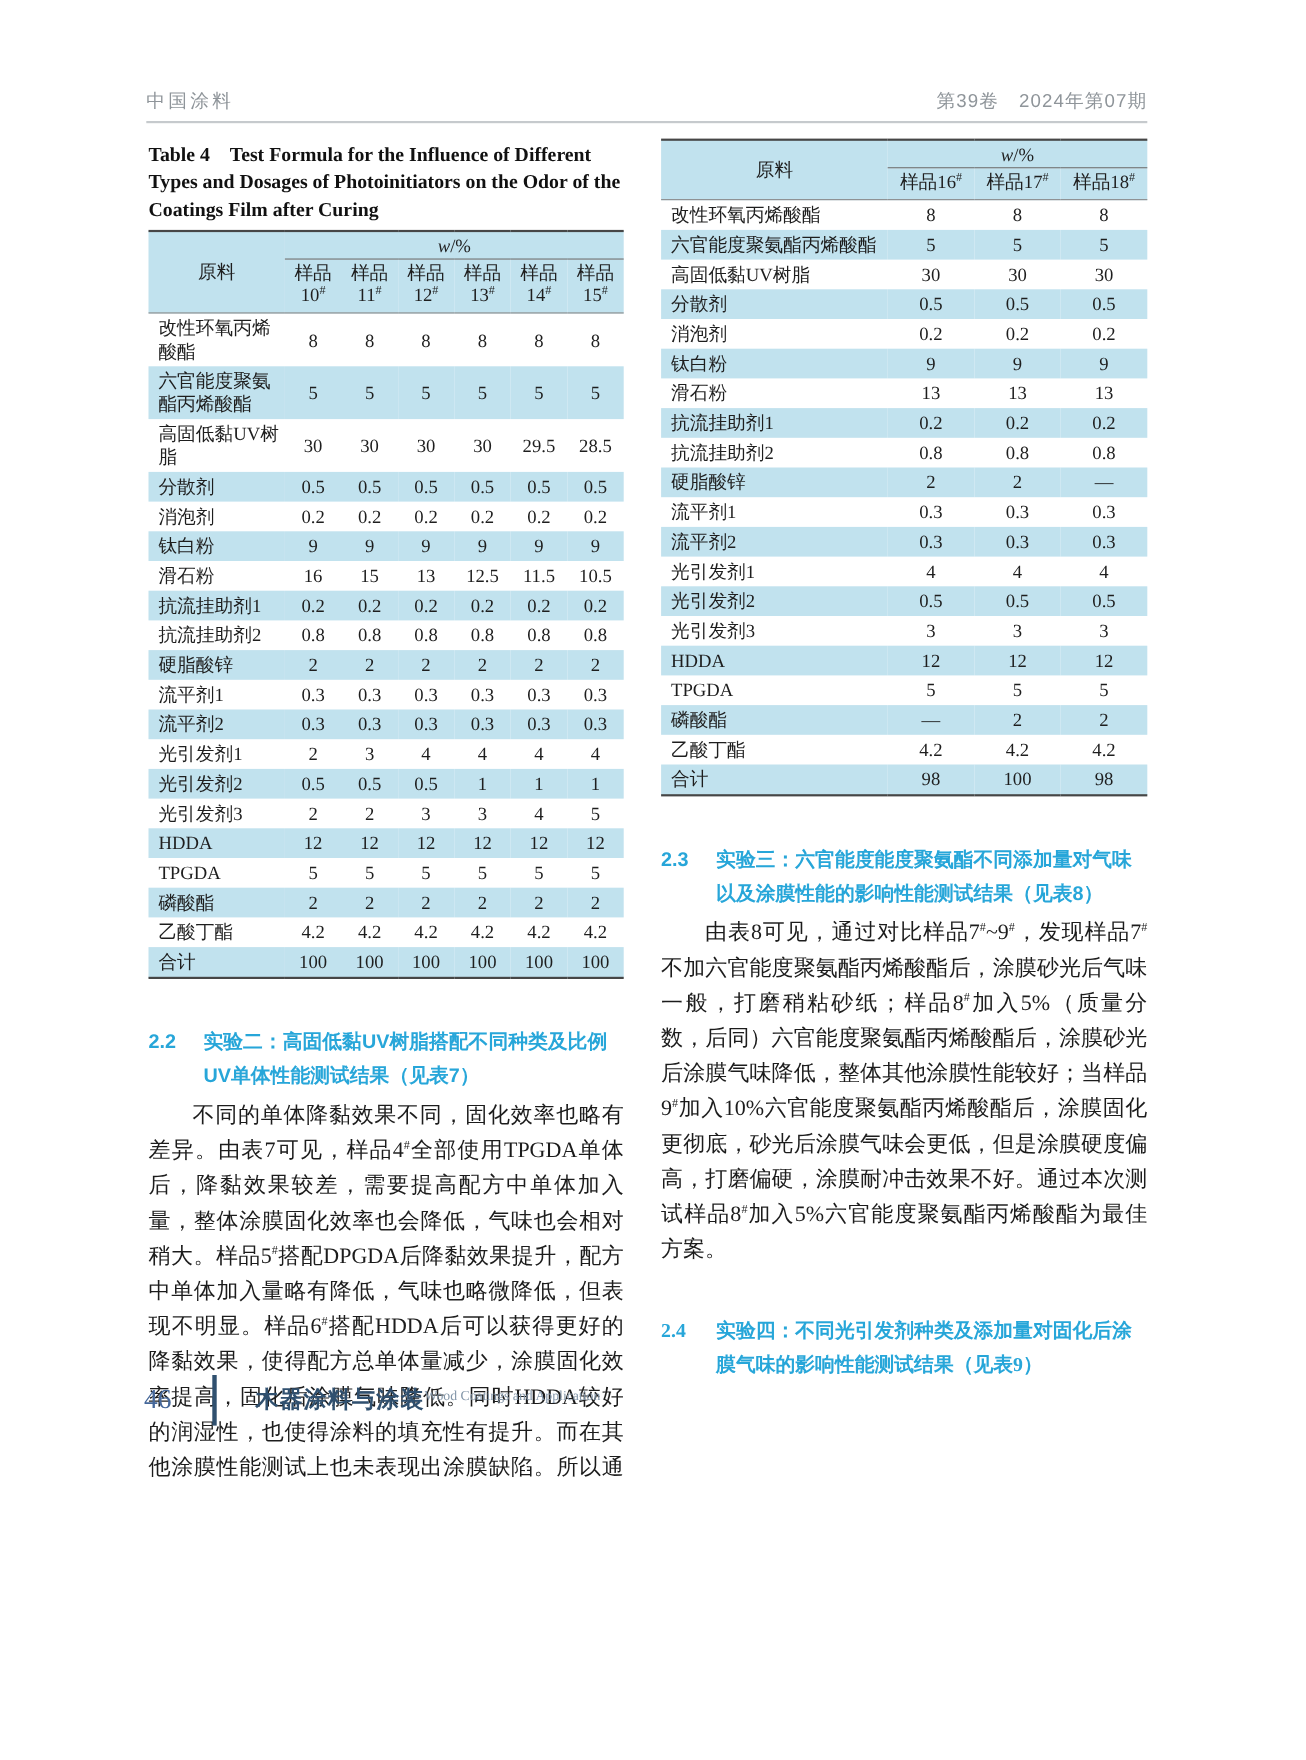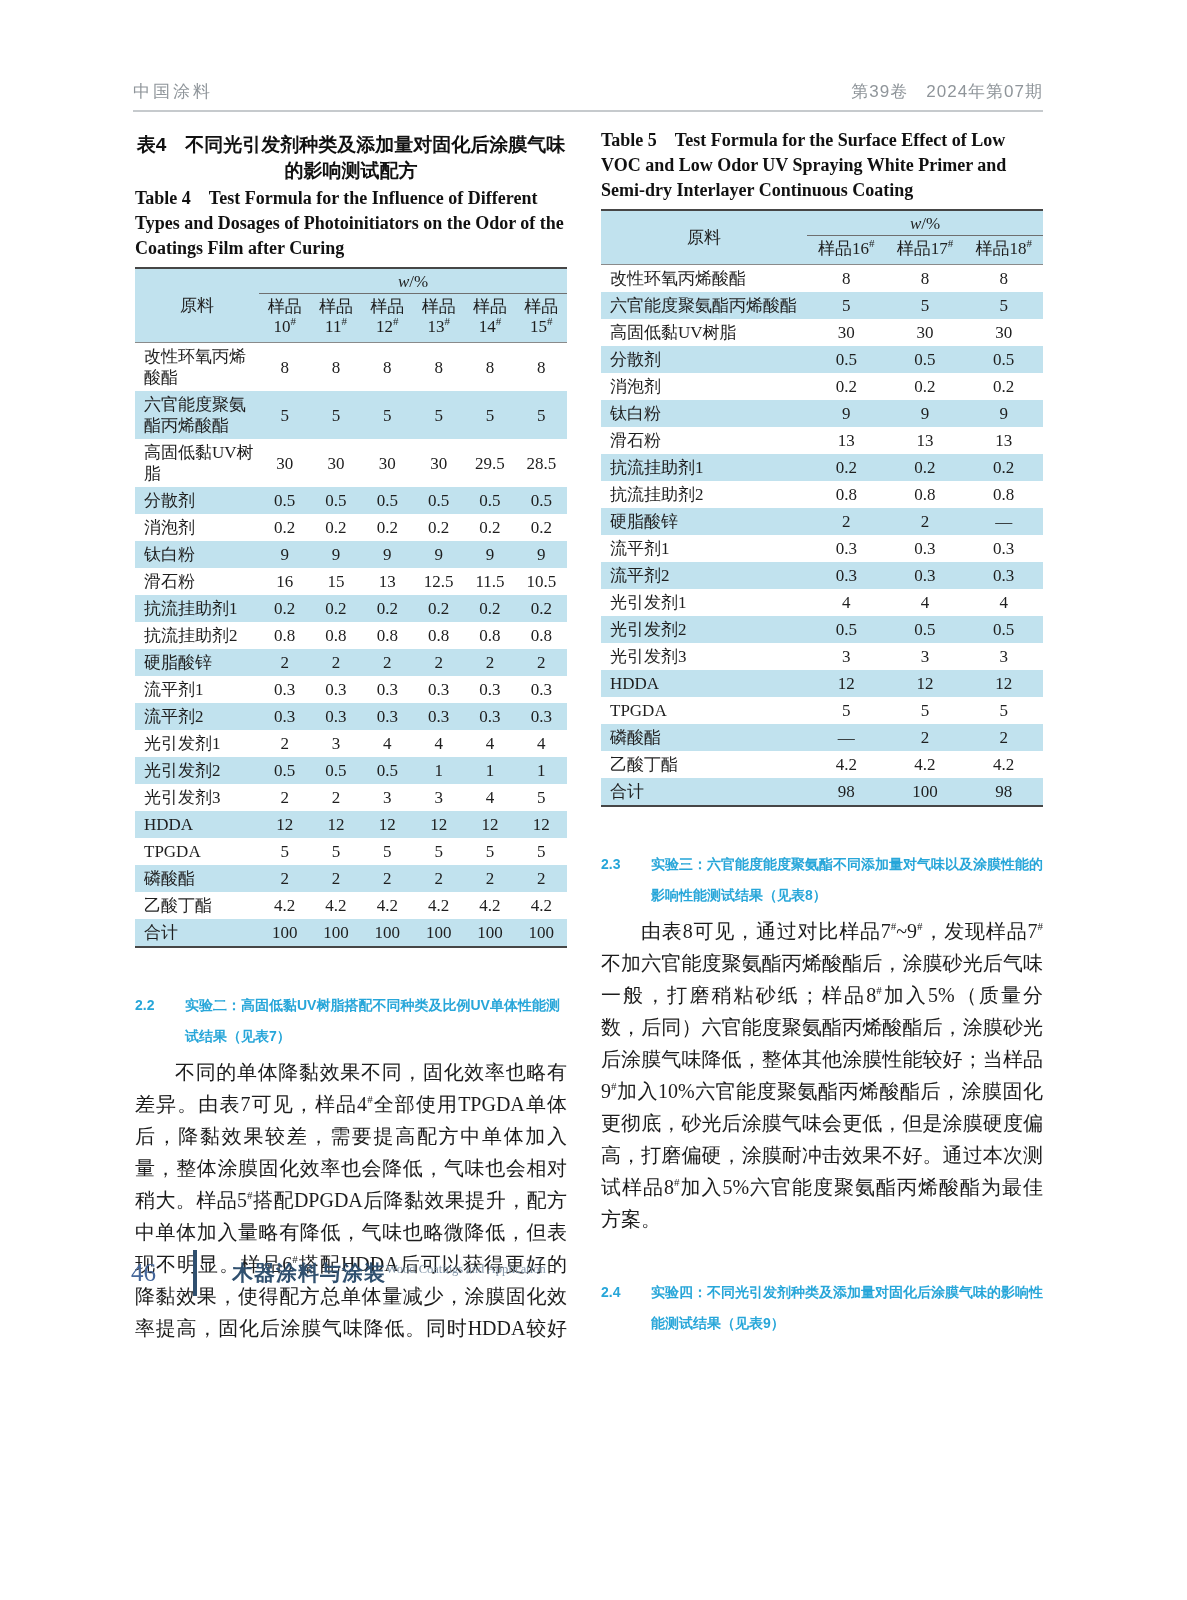--- a/index.html
+++ b/index.html
@@ -36,24 +36,24 @@
   table.ftable th.corner{text-align:center;}
   table.ftable th.sample{line-height:20px;padding:3px 1px 5px 1px;}
   table.ftable tr.alt td{background:#c1e2ee;}
   table.t4 td.label,table.t4 th.corner{width:120px;}
   table.t5 td.label,table.t5 th.corner{width:202px;}
   table.ftable td.label{text-align:left;padding-left:9px;}
   sup.s{font-size:11px;vertical-align:super;line-height:0;}
   
   .sec{display:flex;margin-top:42px;margin-bottom:4px;
        font-family:"Liberation Sans","DejaVu Sans",sans-serif;font-weight:bold;
-       font-size:14px;line-height:31px;color:#27a6d9;}
+       font-size:18px;line-height:31px;color:#27a6d9;}
   .sec .sec-num{flex:none;width:50px;}
   .sec .sec-title{flex:1;}
-  .sec.tight{}
+  .sec.tight{font-family:Liberation Serif, serif;}
   
   .para{margin:2px 0 0 0;font-size:20px;line-height:32px;text-align:justify;
         text-indent:2em;color:#1c1c1c;}
   
   .pfoot{position:absolute;left:131px;bottom:52px;display:flex;align-items:center;gap:24px;}
   .pfoot .pnum{font-size:25px;color:#45679a;margin-right:13px;
                font-family:"Liberation Serif","DejaVu Serif",serif;}
   .pfoot .bar{width:4px;height:46px;background:#30506f;margin-right:11px;}
   .pfoot .ft{display:flex;flex-direction:row;justify-content:flex-end;}
   .pfoot .ft-zh{font-family:"Liberation Sans","DejaVu Sans",sans-serif;font-weight:bold;
@@ -67,21 +67,20 @@
 <div class="page">
 
   <header class="phead">
     <span class="jn">中国涂料</span>
     <span class="vol">第39卷　2024年第07期</span>
   </header>
 
   <div class="cols">
 
     <div class="col left">
-      <div class="cap-zh">表4　不同光引发剂种类及添加量对固化后涂膜气味的影响测试配方</div>
       <div class="cap-en">Table 4　Test Formula for the Influence of Different Types and Dosages of Photoinitiators on the Odor of the Coatings Film after Curing</div>
       <table class="ftable t4" id="table4">
         <thead>
             <tr>
               <th class="corner" rowspan="2">原料</th>
               <th class="unit" colspan="6"><i>w</i>/%</th>
             </tr>
             <tr>
               <th class="sample">样品<br>10<sup class="s">#</sup></th>
               <th class="sample">样品<br>11<sup class="s">#</sup></th>
@@ -276,21 +275,20 @@
       </table>
 
       <div class="sec">
         <span class="sec-num">2.2</span>
         <span class="sec-title">实验二：高固低黏UV树脂搭配不同种类及比例UV单体性能测试结果（见表7）</span>
       </div>
       <p class="para">不同的单体降黏效果不同，固化效率也略有差异。由表7可见，样品4<sup class="s">#</sup>全部使用TPGDA单体后，降黏效果较差，需要提高配方中单体加入量，整体涂膜固化效率也会降低，气味也会相对稍大。样品5<sup class="s">#</sup>搭配DPGDA后降黏效果提升，配方中单体加入量略有降低，气味也略微降低，但表现不明显。样品6<sup class="s">#</sup>搭配HDDA后可以获得更好的降黏效果，使得配方总单体量减少，涂膜固化效率提高，固化后涂膜气味降低。同时HDDA较好的润湿性，也使得涂料的填充性有提升。而在其他涂膜性能测试上也未表现出涂膜缺陷。所以通过本次不同UV单体混拼测试，搭配HDDA可以保证其他涂膜性能的同时，利用降黏优势获得更低的气味，即样品6<sup class="s">#</sup>为本组测试最佳方案。</p>
     </div>
 
     <div class="col right">
-      <div class="cap-en">Table 5　Test Formula for the Surface Effect of Low VOC and Low Odor UV Spraying White Primer and Semi-dry Interlayer Continuous Coating</div>
       <table class="ftable t5" id="table5">
         <thead>
             <tr>
               <th class="corner" rowspan="2">原料</th>
               <th class="unit" colspan="3"><i>w</i>/%</th>
             </tr>
             <tr>
               <th class="sample">样品16<sup class="s">#</sup></th>
               <th class="sample">样品17<sup class="s">#</sup></th>
               <th class="sample">样品18<sup class="s">#</sup></th>

